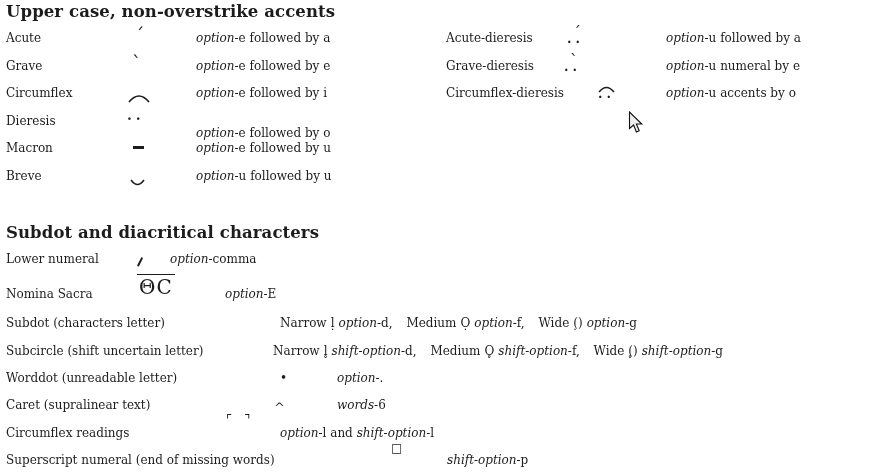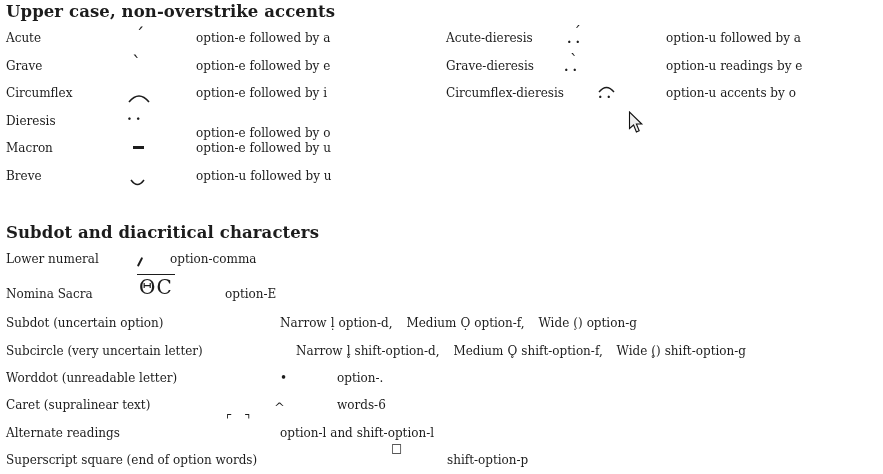--- a/index.html
+++ b/index.html
@@ -4,21 +4,21 @@
 <style>
   html,body{margin:0;padding:0;}
   body{
     width:883px;height:474px;position:relative;overflow:hidden;
     background:#ffffff;color:#1c1c1c;
     font-family:"DejaVu Serif","Liberation Serif",serif;
   }
   .abs{position:absolute;white-space:nowrap;}
   .h{font-size:16.5px;font-weight:bold;letter-spacing:.1px;}
   .t{font-size:12px;line-height:18px;}
-  .it{}
+  .it{font-style:italic;}
   .glyph{font-size:19px;line-height:14px;}
   .dots{font-weight:bold;font-size:14px;letter-spacing:4px;line-height:10px;}
   .combo{width:22px;height:16px;}
   .combo .cdots{position:absolute;left:0;top:6px;font-weight:bold;font-size:13px;letter-spacing:4px;line-height:8px;}
   .combo .cmark{position:absolute;left:6px;top:-6px;font-size:16px;line-height:14px;}
   .combo svg{position:absolute;left:0;top:-1px;}
   .bar{background:#1c1c1c;}
   .nomina{font-size:20px;line-height:22px;border-top:1.6px solid #1c1c1c;padding:1px 2px 0 2px;letter-spacing:1px;}
   .slant{width:2.4px;height:10px;background:#1c1c1c;transform:rotate(27deg);border-radius:2px;}
   .brk{font-family:"DejaVu Sans",sans-serif;font-size:13px;word-spacing:8px;}
@@ -69,60 +69,60 @@
   <span class="cdots">··</span>
 </div>
 <div class="abs combo" style="left:598px;top:87px">
   <svg width="17" height="7">
       <path d="M1,6 Q8.5,-3 16,6" stroke="#1c1c1c" stroke-width="1.4" fill="none"></path>
     </svg>
   <span class="cdots">··</span>
 </div>
 
 <div class="abs t" style="left:666px;top:29px"><span class="it">option</span><span>-u followed by a</span></div>
-<div class="abs t" style="left:666px;top:57px"><span class="it">option</span><span>-u readings by e</span></div>
+<div class="abs t" style="left:666px;top:57px"><span class="it">option</span><span>-u numeral by e</span></div>
 <div class="abs t" style="left:666px;top:84px"><span class="it">option</span><span>-u accents by o</span></div>
 
 <div class="abs h" style="left:6px;top:223px">Subdot and diacritical characters</div>
 
 <div class="abs t" style="left:6px;top:250px">Lower numeral</div>
 <div class="abs slant" style="left:139px;top:257px"></div>
 <div class="abs t" style="left:170px;top:250px"><span class="it">option</span><span>-comma</span></div>
 
 <div class="abs t" style="left:6px;top:285px">Nomina Sacra</div>
 <div class="abs nomina" style="left:137px;top:274px">ΘC</div>
 <div class="abs t" style="left:225px;top:285px"><span class="it">option</span><span>-E</span></div>
 
-<div class="abs t" style="left:6px;top:314px">Subdot (uncertain option)</div>
+<div class="abs t" style="left:6px;top:314px">Subdot (characters letter)</div>
 <div class="abs t" style="left:280px;top:314px">
   <span>Narrow</span><span class="sgl">ḷ</span><span class="it">option</span><span>-d,</span><span class="gap"></span>
   <span>Medium</span><span class="sgl">Ọ</span><span class="it">option</span><span>-f,</span><span class="gap"></span>
   <span>Wide</span><span class="sgl">(̣)</span><span class="it">option</span><span>-g</span>
 </div>
 
-<div class="abs t" style="left:6px;top:342px">Subcircle (very uncertain letter)</div>
-<div class="abs t" style="left:296px;top:342px">
+<div class="abs t" style="left:6px;top:342px">Subcircle (shift uncertain letter)</div>
+<div class="abs t" style="left:273px;top:342px">
   <span>Narrow</span><span class="sgl">l̥</span><span class="it">shift-option</span><span>-d,</span><span class="gap"></span>
   <span>Medium</span><span class="sgl">O̥</span><span class="it">shift-option</span><span>-f,</span><span class="gap"></span>
   <span>Wide</span><span class="sgl">(̥)</span><span class="it">shift-option</span><span>-g</span>
 </div>
 
 <div class="abs t" style="left:6px;top:369px">Worddot (unreadable letter)</div>
 <div class="abs t" style="left:280px;top:369px">•</div>
 <div class="abs t" style="left:337px;top:369px"><span class="it">option</span><span>-.</span></div>
 
 <div class="abs t" style="left:6px;top:396px">Caret (supralinear text)</div>
 <div class="abs" style="left:274px;top:402px;font-size:13px;line-height:12px">^</div>
 <div class="abs t" style="left:337px;top:396px"><span class="it">words</span><span>-6</span></div>
 
-<div class="abs t" style="left:6px;top:424px">Alternate readings</div>
+<div class="abs t" style="left:6px;top:424px">Circumflex readings</div>
 <div class="abs brk" style="left:226px;top:412px">⌜ ⌝</div>
 <div class="abs t" style="left:280px;top:424px"><span class="it">option</span><span>-l and </span><span class="it">shift-option</span><span>-l</span></div>
 
-<div class="abs t" style="left:6px;top:451px">Superscript square (end of option words)</div>
+<div class="abs t" style="left:6px;top:451px">Superscript numeral (end of missing words)</div>
 <div class="abs sq" style="left:391px;top:441px">□</div>
 <div class="abs t" style="left:447px;top:451px"><span class="it">shift-option</span><span>-p</span></div>
 
 <div class="abs" style="left:628px;top:111px">
   <svg width="16" height="23" viewBox="0 0 16 23">
     <path d="M1.5,1 L1.5,17.5 L5.6,14 L8.4,21 L11.2,19.8 L8.4,13 L13.8,13 Z" fill="#efefef" stroke="#111" stroke-width="1.1" stroke-linejoin="miter"></path>
   </svg>
 </div>
 
 </body></html>

